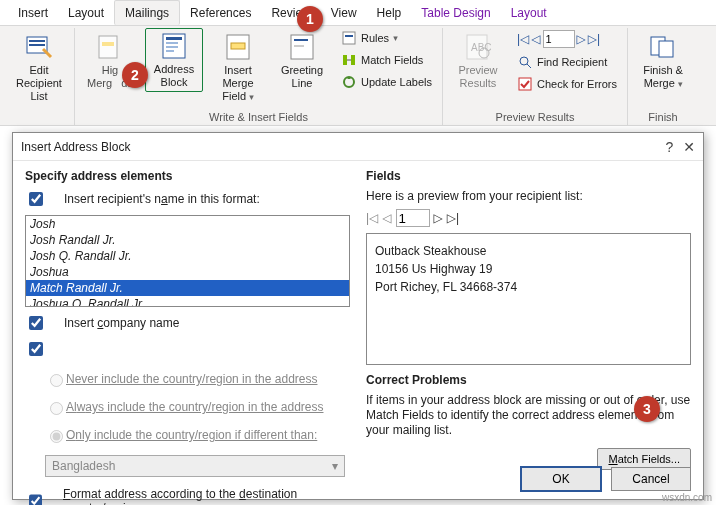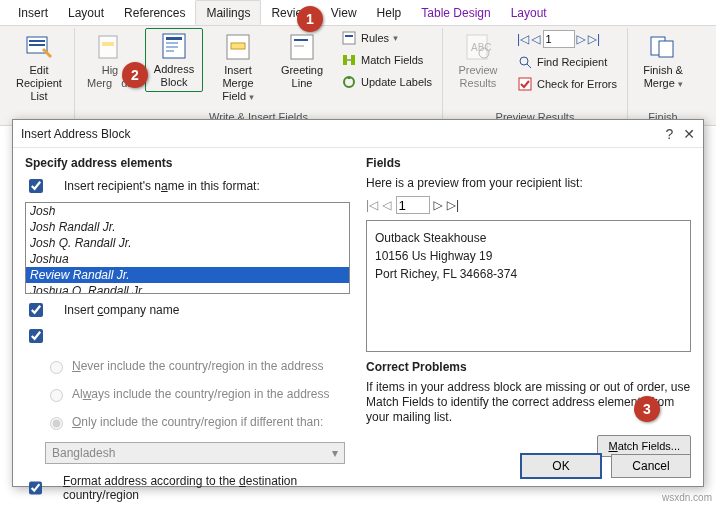--- a/index.html
+++ b/index.html
@@ -19,35 +19,35 @@
 .vbtn { display: flex; flex-direction: column; align-items: center; justify-content: flex-start; width: 58px; padding: 4px 2px; text-align: center; font-size: 11px; line-height: 13px; cursor: pointer; }
 .vbtn .ic { width: 30px; height: 30px; margin-bottom: 2px; display: flex; align-items: center; justify-content: center; }
 .small-stack { display: flex; flex-direction: column; gap: 2px; }
 .sbtn { display: flex; align-items: center; gap: 4px; font-size: 11px; padding: 2px 4px; cursor: pointer; white-space: nowrap; }
 .sbtn .ic { width: 16px; height: 16px; display: inline-flex; align-items: center; justify-content: center; }
 .nav-controls { display: flex; align-items: center; gap: 2px; padding: 2px 4px; }
 .nav-controls input { width: 32px; height: 18px; border: 1px solid #aaa; font-size: 11px; text-align: left; padding-left: 2px; }
 .nav-controls span { color: #2b579a; font-size: 12px; cursor: pointer; }
 
 
-.dialog { position: absolute; left: 12px; top: 119px; width: 692px; height: 368px; background: #fff; border: 1px solid #888; box-shadow: 2px 2px 10px rgba(0,0,0,0.3); }
+.dialog { position: absolute; left: 12px; top: 132px; width: 692px; height: 368px; background: #fff; border: 1px solid #888; box-shadow: 2px 2px 10px rgba(0,0,0,0.3); }
 .titlebar { display: flex; align-items: center; justify-content: space-between; height: 28px; padding: 0 8px; border-bottom: 1px solid #e5e5e5; }
 .titlebar .right { display: flex; gap: 10px; font-size: 14px; color: #444; }
 .dlg-body { display: flex; padding: 8px 12px 0 12px; gap: 16px; }
 .col { flex: 1; }
 .section-title { font-weight: bold; margin-bottom: 6px; }
 .underline-letter { text-decoration: underline; }
 label.cb { display: flex; align-items: center; gap: 18px; margin: 6px 0; }
 input[type=checkbox] { width: 14px; height: 14px; accent-color: #2b579a; }
 input[type=radio] { width: 13px; height: 13px; }
 .name-list { border: 1px solid #888; height: 92px; overflow-y: scroll; background: #fff; font-size: 12px; }
 .name-list div { padding: 1px 4px; font-style: italic; }
 .name-list .sel { background: #2160c4; color: #fff; }
 .radio-group { margin-left: 20px; color: #888; }
-.radio-group label { display: flex; align-items: center; gap: 6px; margin: 12px 0; }
+.radio-group label { display: flex; align-items: center; margin: 12px 0; text-decoration: underline; }
 .country-select { margin-left: 20px; width: 300px; height: 22px; border: 1px solid #aaa; background: #eee; color: #888; display: flex; align-items: center; justify-content: space-between; padding: 0 6px; }
 
 .preview-nav { display: flex; align-items: center; gap: 4px; margin: 6px 0; }
 .preview-nav input { width: 34px; height: 18px; border: 1px solid #aaa; }
 .preview-nav span { color: #888; font-size: 12px; cursor: pointer; }
 .preview-nav .active { color: #333; }
 .preview-box { border: 1px solid #888; height: 132px; padding: 8px; background: #fff; font-size: 12px; line-height: 18px; }
 
 .correct-problems { margin-top: 8px; font-size: 12px; }
 .match-btn { float: right; margin-top: 10px; padding: 4px 10px; border: 1px solid #888; background: #e8e8e8; cursor: pointer; font-size: 11px; }
@@ -62,22 +62,22 @@
 .watermark { position: absolute; right: 4px; bottom: 2px; font-size: 10px; color: #999; }
 .drop { font-size: 9px; color: #666; }
 svg { display: block; }
 </style>
 </head>
 <body>
 
 <div class="ribbon-tabs">
   <div class="tab">Insert</div>
   <div class="tab">Layout</div>
+  <div class="tab active highlight-red">Mailings</div>
   <div class="tab">References</div>
-  <div class="tab active highlight-red">Mailings</div>
   <div class="tab">Review</div>
   <div class="tab">View</div>
   <div class="tab">Help</div>
   <div class="tab" style="color:#7719aa">Table Design</div>
   <div class="tab" style="color:#7719aa">Layout</div>
 </div>
 
 <div class="ribbon">
   <div class="group">
     <div class="group-body">
@@ -249,21 +249,21 @@
       <div class="section-title">Specify address elements</div>
       <label class="cb">
         <input type="checkbox" checked="" style="">
         <span>Insert recipient's n<span class="underline-letter">a</span>me in this format:</span>
       </label>
       <div class="name-list">
         <div>Josh</div>
         <div>Josh Randall Jr.</div>
         <div>Josh Q. Randall Jr.</div>
         <div>Joshua</div>
-        <div class="sel">Review Randall Jr.</div>
+        <div class="sel">Match Randall Jr.</div>
         <div>Joshua Q. Randall Jr.</div>
       </div>
       <label class="cb">
         <input type="checkbox" checked="" style="">
         <span>Insert <span class="underline-letter">c</span>ompany name</span>
       </label>
       <label class="cb">
         <input type="checkbox" checked="" style="">
       </label>
       <div class="radio-group">

